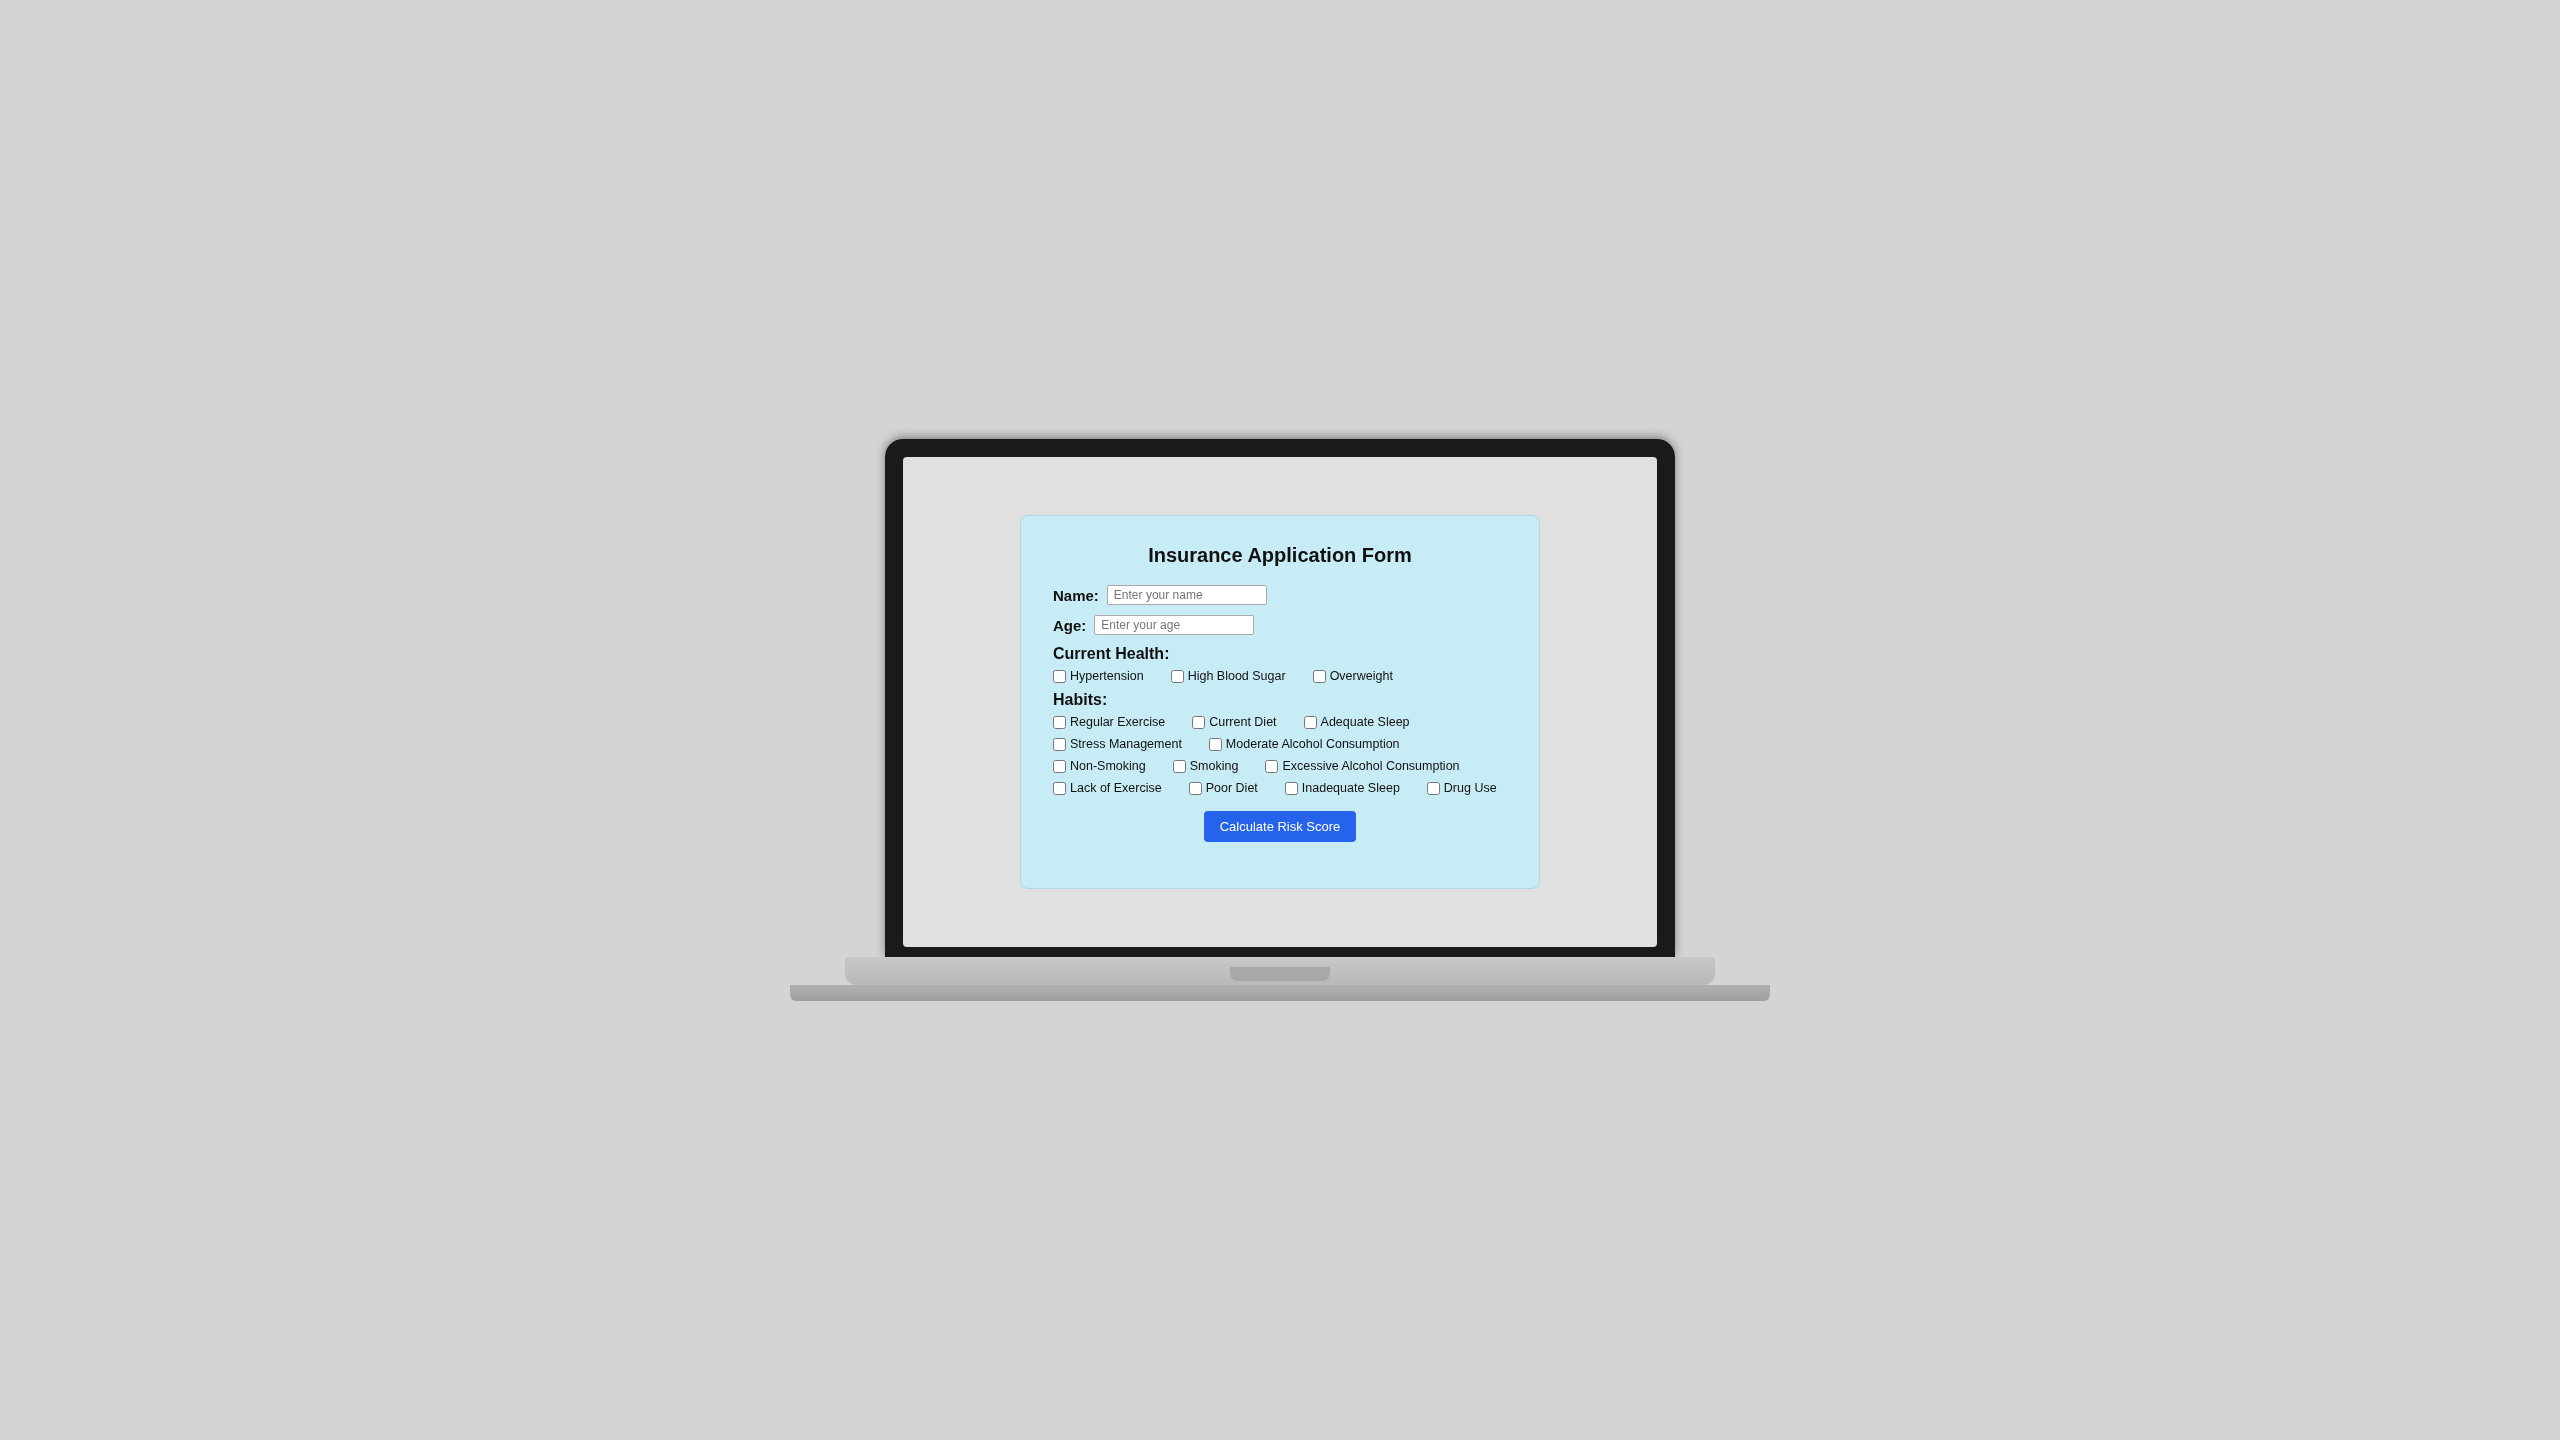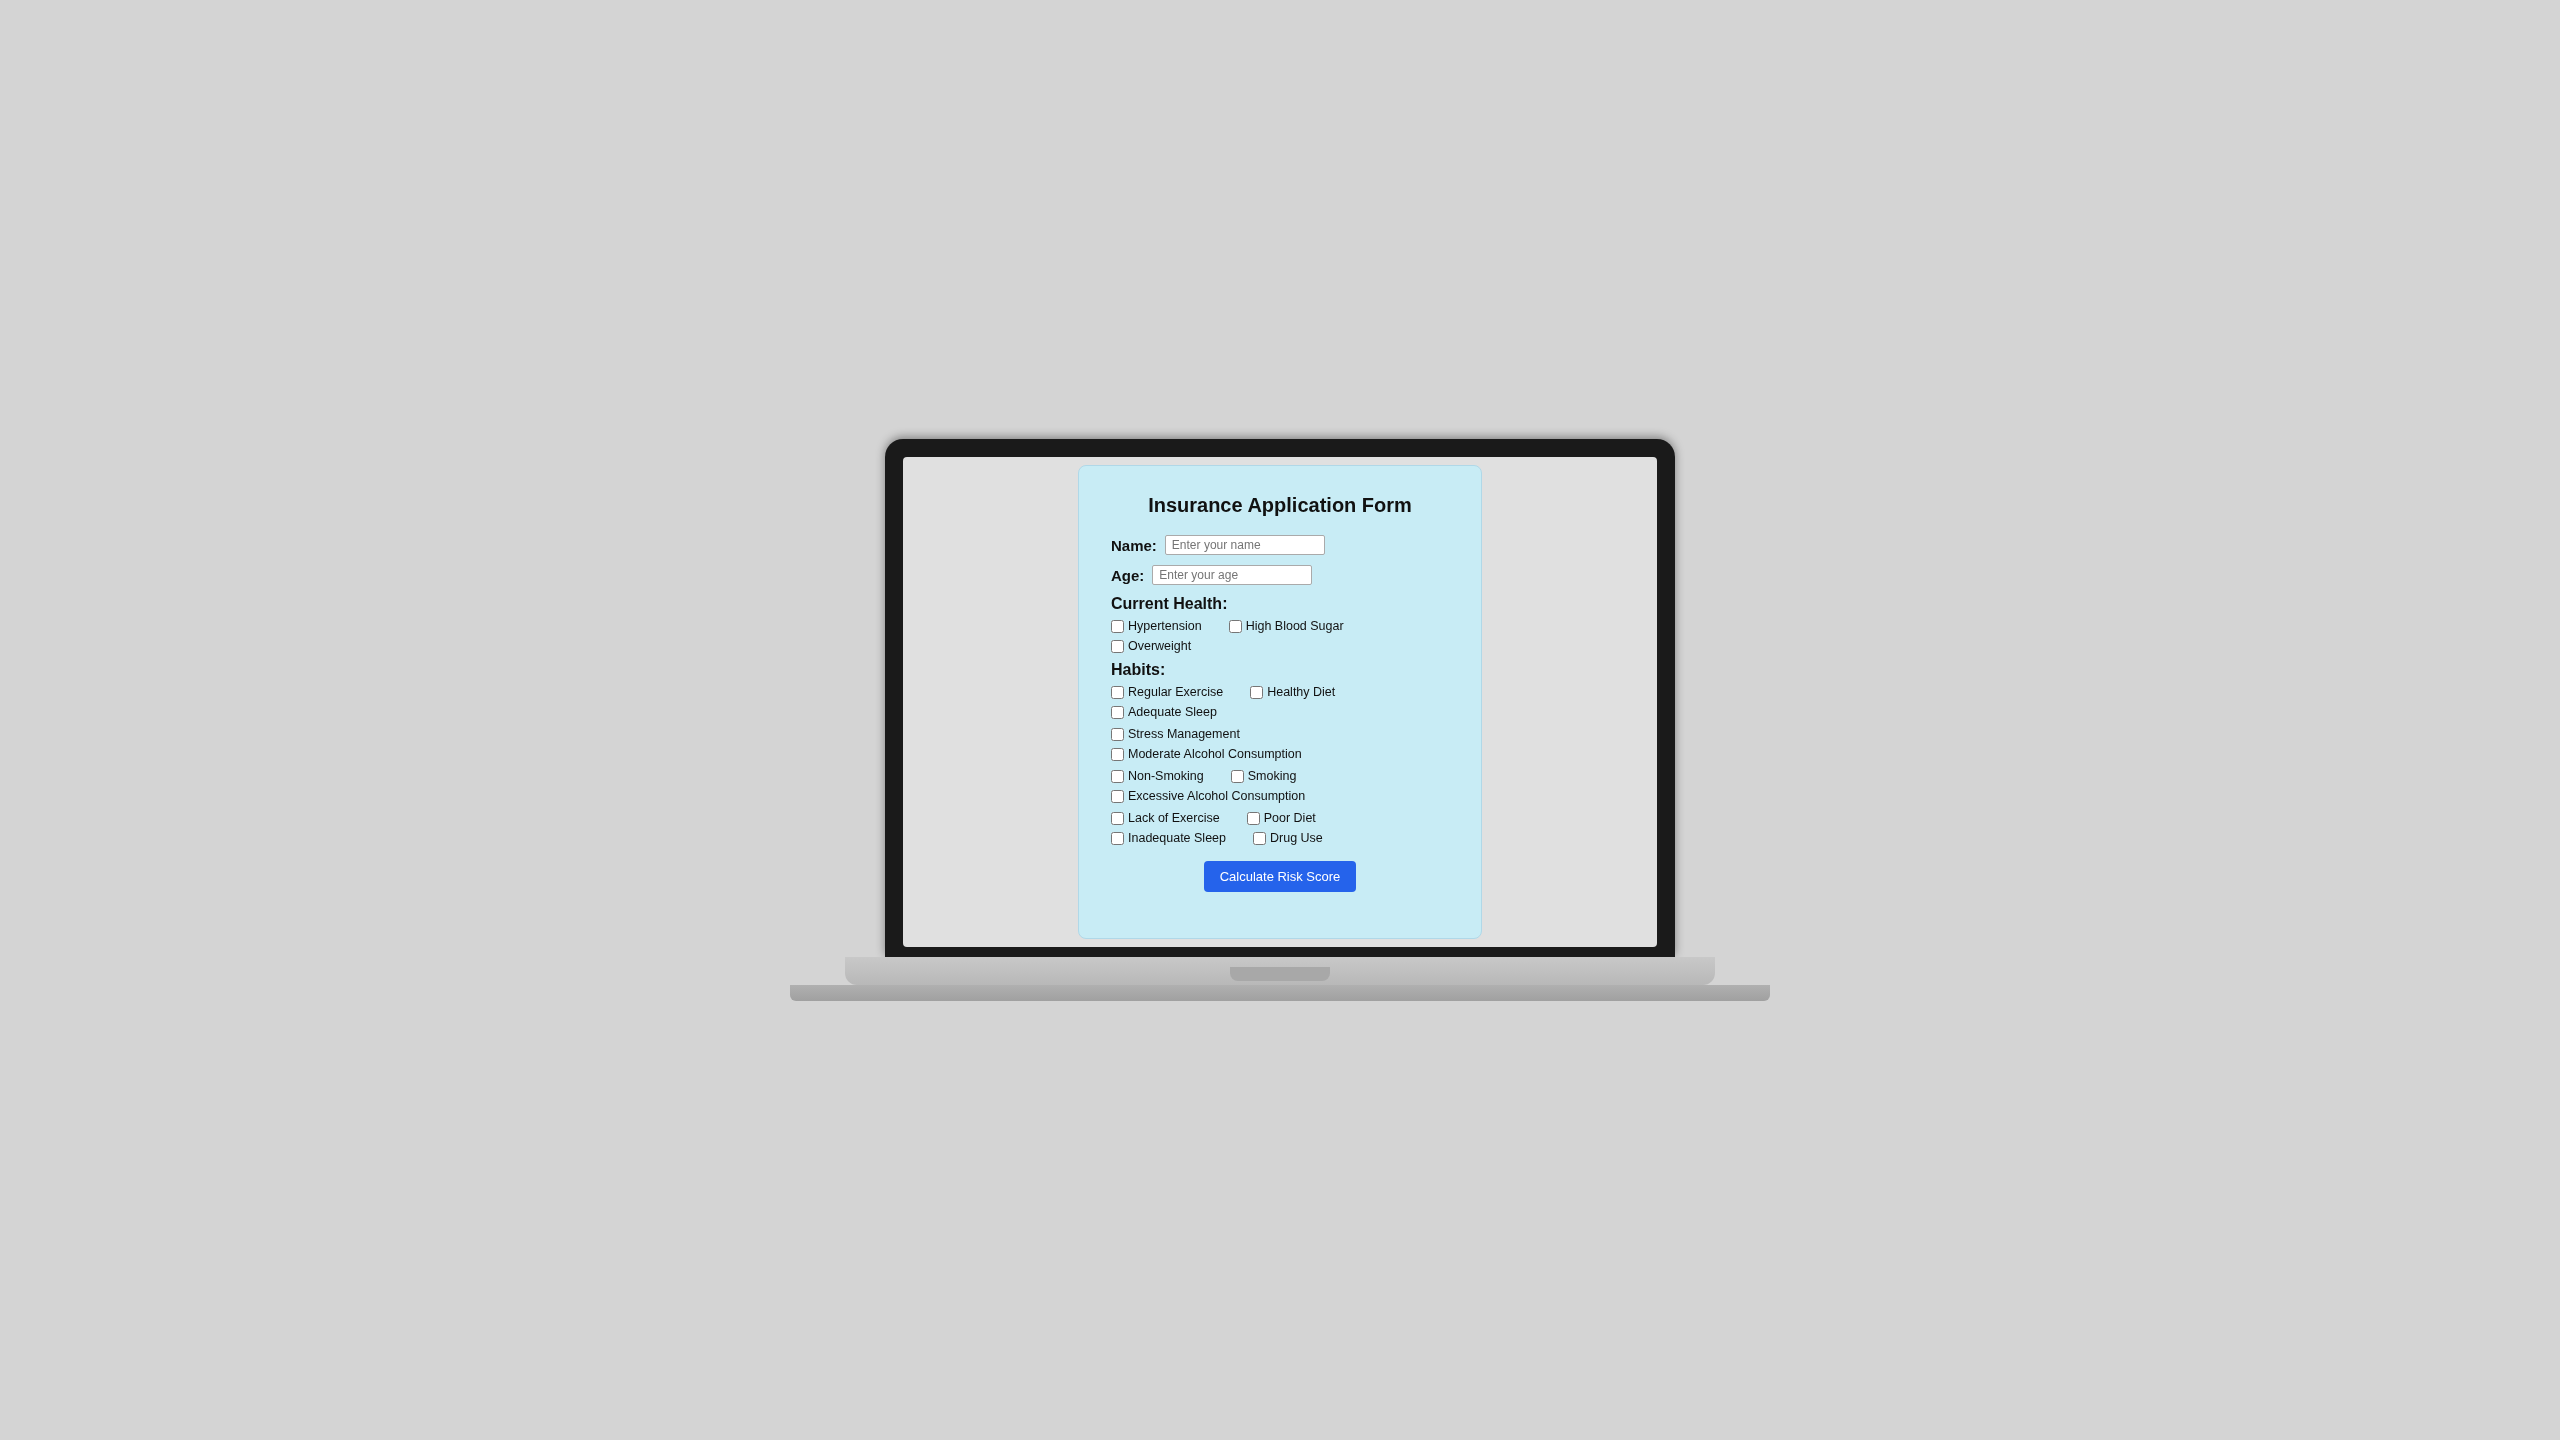--- a/index.html
+++ b/index.html
@@ -61,21 +61,21 @@
 
     .laptop-bottom-bar {
       width: 980px;
       height: 16px;
       background: linear-gradient(180deg, #b0b0b0 0%, #a0a0a0 100%);
       border-radius: 0 0 6px 6px;
     }
 
     
     .form-card {
-      width: 404px;
+      width: 520px;
       background: #c8ecf5;
       border-radius: 8px;
       padding: 28px 32px 30px 32px;
       border: 1px solid #b0d8e8;
     }
 
     .form-title {
       font-size: 20px;
       font-weight: bold;
       text-align: center;
@@ -191,21 +191,21 @@
         <div style="margin-top: 4px;">
           <div class="section-label">Habits:</div>
 
           <div class="checkbox-row">
             <label class="checkbox-item">
               <input type="checkbox" style="">
               <span>Regular Exercise</span>
             </label>
             <label class="checkbox-item">
               <input type="checkbox" style="">
-              <span>Healthy Diet</span>
+              <span>Current Diet</span>
             </label>
             <label class="checkbox-item">
               <input type="checkbox" style="">
               <span>Adequate Sleep</span>
             </label>
           </div>
 
           <div class="checkbox-row">
             <label class="checkbox-item">
               <input type="checkbox" style="">

